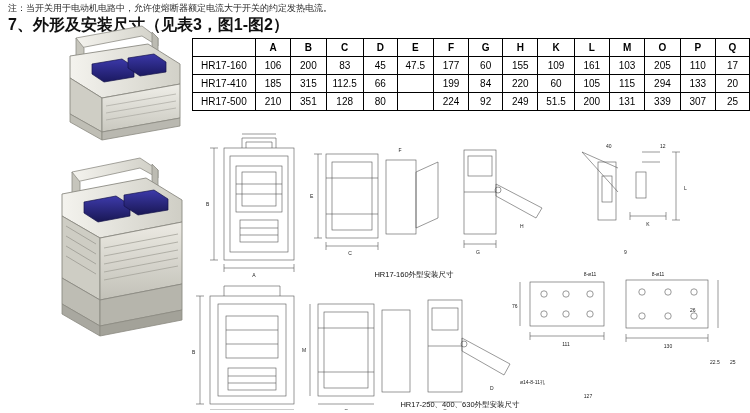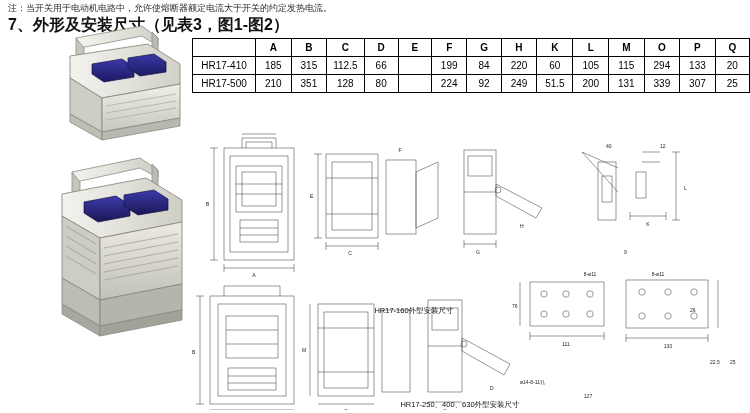--- a/index.html
+++ b/index.html
@@ -45,21 +45,21 @@
   table.spec td, table.spec th{width:35px;}
 
   
   .draw{
     position:absolute;left:190px;top:132px;width:556px;height:278px;
   }
   .draw svg{display:block;}
   .capt{
     position:absolute;font-size:7.5px;color:#111;text-align:center;
   }
-  .cap1{left:349px;top:270px;width:130px;margin-top:36px;}
+  .cap1{left:349px;top:270px;width:130px;}
   .cap2{left:370px;top:400px;width:180px;}
 </style>
 </head>
 <body>
 
 <div class="note">注：当开关用于电动机电路中，允许使熔断器额定电流大于开关的约定发热电流。</div>
 <div class="sectitle">7、外形及安装尺寸（见表3，图1-图2）</div>
 
 <div class="photo" style="left:30px;top:20px;">
 <svg width="155" height="130" viewBox="0 0 155 130">
@@ -162,20 +162,37 @@
       <th>H</th>
       <th>K</th>
       <th>L</th>
       <th>M</th>
       <th>O</th>
       <th>P</th>
       <th>Q</th>
     </tr>
   </thead>
   <tbody>
+    <tr>
+      <td class="model">HR17-160</td>
+      <td>106</td>
+      <td>200</td>
+      <td>83</td>
+      <td>45</td>
+      <td>47.5</td>
+      <td>177</td>
+      <td>60</td>
+      <td>155</td>
+      <td>109</td>
+      <td>161</td>
+      <td>103</td>
+      <td>205</td>
+      <td>110</td>
+      <td>17</td>
+    </tr>
     <tr>
       <td class="model">HR17-410</td>
       <td>185</td>
       <td>315</td>
       <td>112.5</td>
       <td>66</td>
       <td></td>
       <td>199</td>
       <td>84</td>
       <td>220</td>

